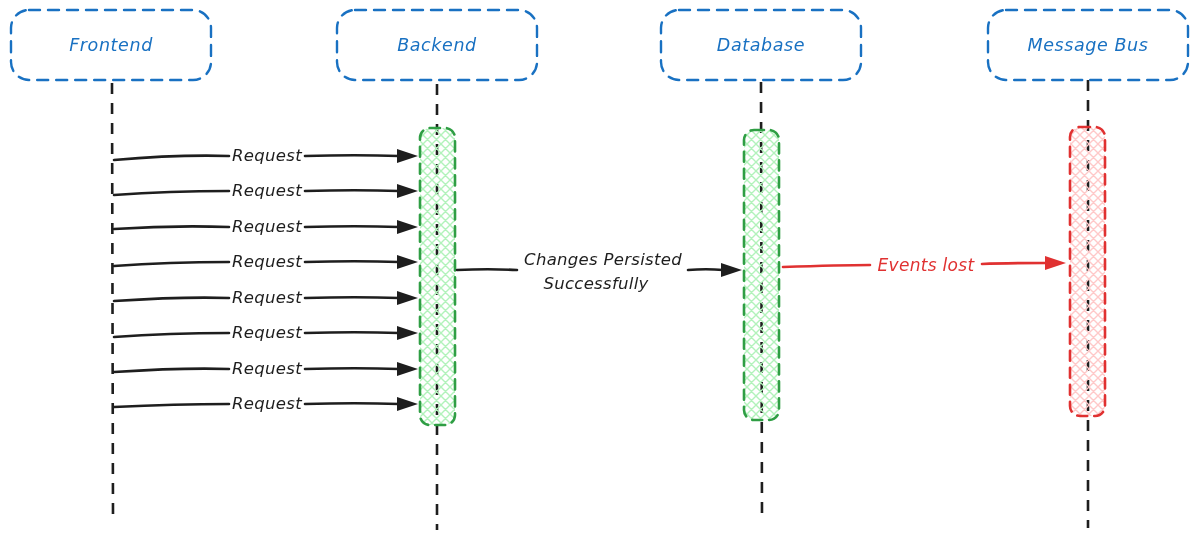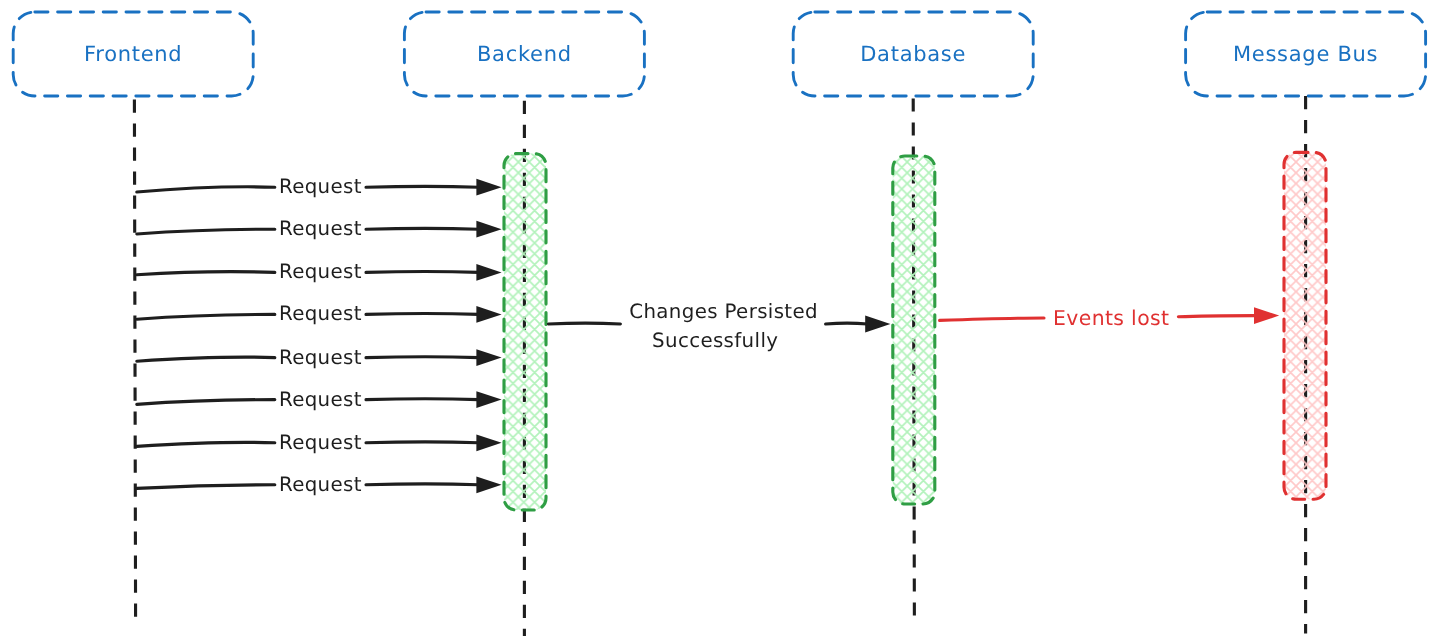--- a/index.html
+++ b/index.html
@@ -8,20 +8,21 @@
     background: #ffffff;
     width: 1200px;
     height: 536px;
     overflow: hidden;
   }
   .canvas-wrap {
     position: relative;
     width: 1200px;
     height: 536px;
     background: #ffffff;
+    font-style: italic;
   }
   svg { display: block; }
 
   .actor-box {
     fill: #ffffff;
     stroke: #1971c2;
     stroke-width: 2.4;
     stroke-dasharray: 11 8;
     stroke-linecap: round;
   }

